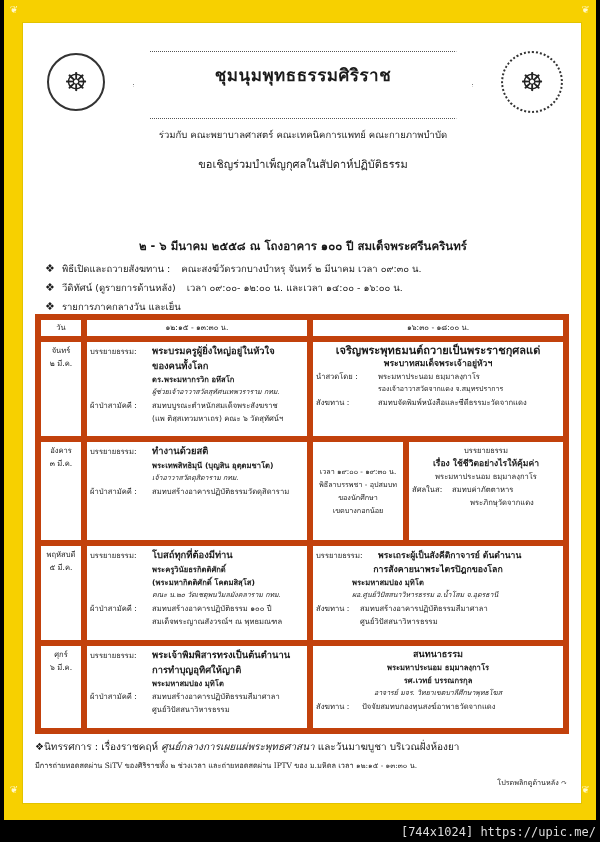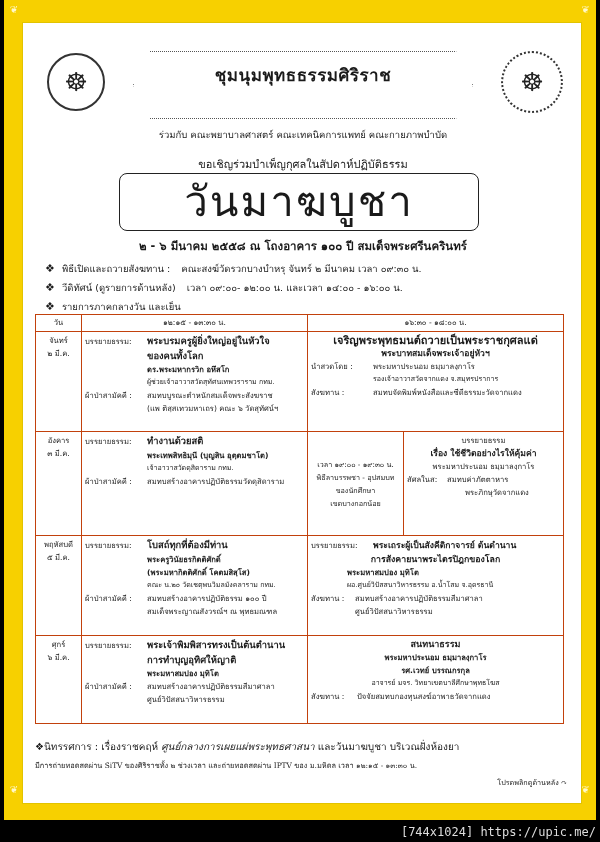--- a/index.html
+++ b/index.html
@@ -52,28 +52,28 @@
   .bullets { position: absolute; left: 22px; top: 236px; width: 520px; font-size: 9.5px; }
   .bullet { height: 19px; line-height: 19px; white-space: nowrap; }
   .bullet .diamond { font-size: 11px; margin-right: 4px; }
   .bullet .b-label { font-weight: normal; }
   .bullet .b-value { margin-left: 8px; }
 
   table.sched {
     position: absolute; left: 12px; top: 291px; width: 528px;
     border-collapse: collapse; font-size: 7.6px; table-layout: fixed;
   }
-  table.sched td, table.sched th { border: 1px solid #c2410c; vertical-align: top; padding: 2px 3px; }
+  table.sched td, table.sched th { border: 6px solid #c2410c; vertical-align: top; padding: 2px 3px; }
   table.sched th { font-weight: normal; text-align: center; height: 16px; line-height: 12px; font-size: 7.6px; }
   .day-cell { text-align: center; line-height: 13px; }
   .lbl { display: inline-block; width: 62px; }
   .talk { font-weight: bold; font-size: 9.4px; line-height: 14px; }
   .talk-cont { padding-left: 62px; }
   .indent { padding-left: 62px; line-height: 13px; }
-  .italic { font-size: 7px; }
+  .italic { font-style: italic; font-size: 7px; }
   .row-line { line-height: 13px; }
   .center { text-align: center; line-height: 13px; }
   .nothing { text-align: center; font-size: 10.5px; font-weight: bold; vertical-align: middle !important; }
   .split-left { text-align: center; line-height: 13px; vertical-align: middle !important; font-size: 7.2px; }
 
   .footer { position: absolute; left: 12px; top: 716px; width: 540px; }
   .exhibit { font-size: 10px; white-space: nowrap; }
   .exhibit .it { font-style: italic; }
   .broadcast { font-size: 7.4px; margin-top: 5px; white-space: nowrap; font-family: "DejaVu Serif", serif; }
   .turnover { font-size: 7.2px; text-align: right; margin-top: 6px; padding-right: 8px; font-family: "DejaVu Serif", serif; }
@@ -96,21 +96,20 @@
 
     <div class="logo logo-left">☸</div>
     <div class="logo logo-right">☸</div>
 
     <div class="header-box">
       <div class="org-title">ชุมนุมพุทธธรรมศิริราช</div>
     </div>
     <div class="cohosts">ร่วมกับ คณะพยาบาลศาสตร์   คณะเทคนิคการแพทย์   คณะกายภาพบำบัด</div>
 
     <div class="invite">ขอเชิญร่วมบำเพ็ญกุศลในสัปดาห์ปฏิบัติธรรม</div>
-    <div class="event-title-box">วันมาฆบูชา</div>
     <div class="event-date">๒ - ๖ มีนาคม ๒๕๕๘  ณ  โถงอาคาร ๑๐๐ ปี สมเด็จพระศรีนครินทร์</div>
 
     <div class="bullets">
       <div class="bullet">
         <span class="diamond">❖</span>
         <span class="b-label">พิธีเปิดและถวายสังฆทาน :</span>
         <span class="b-value">คณะสงฆ์วัดรวกบางบำหรุ  จันทร์ ๒ มีนาคม เวลา ๐๙:๓๐ น.</span>
       </div>
       <div class="bullet">
         <span class="diamond">❖</span>

